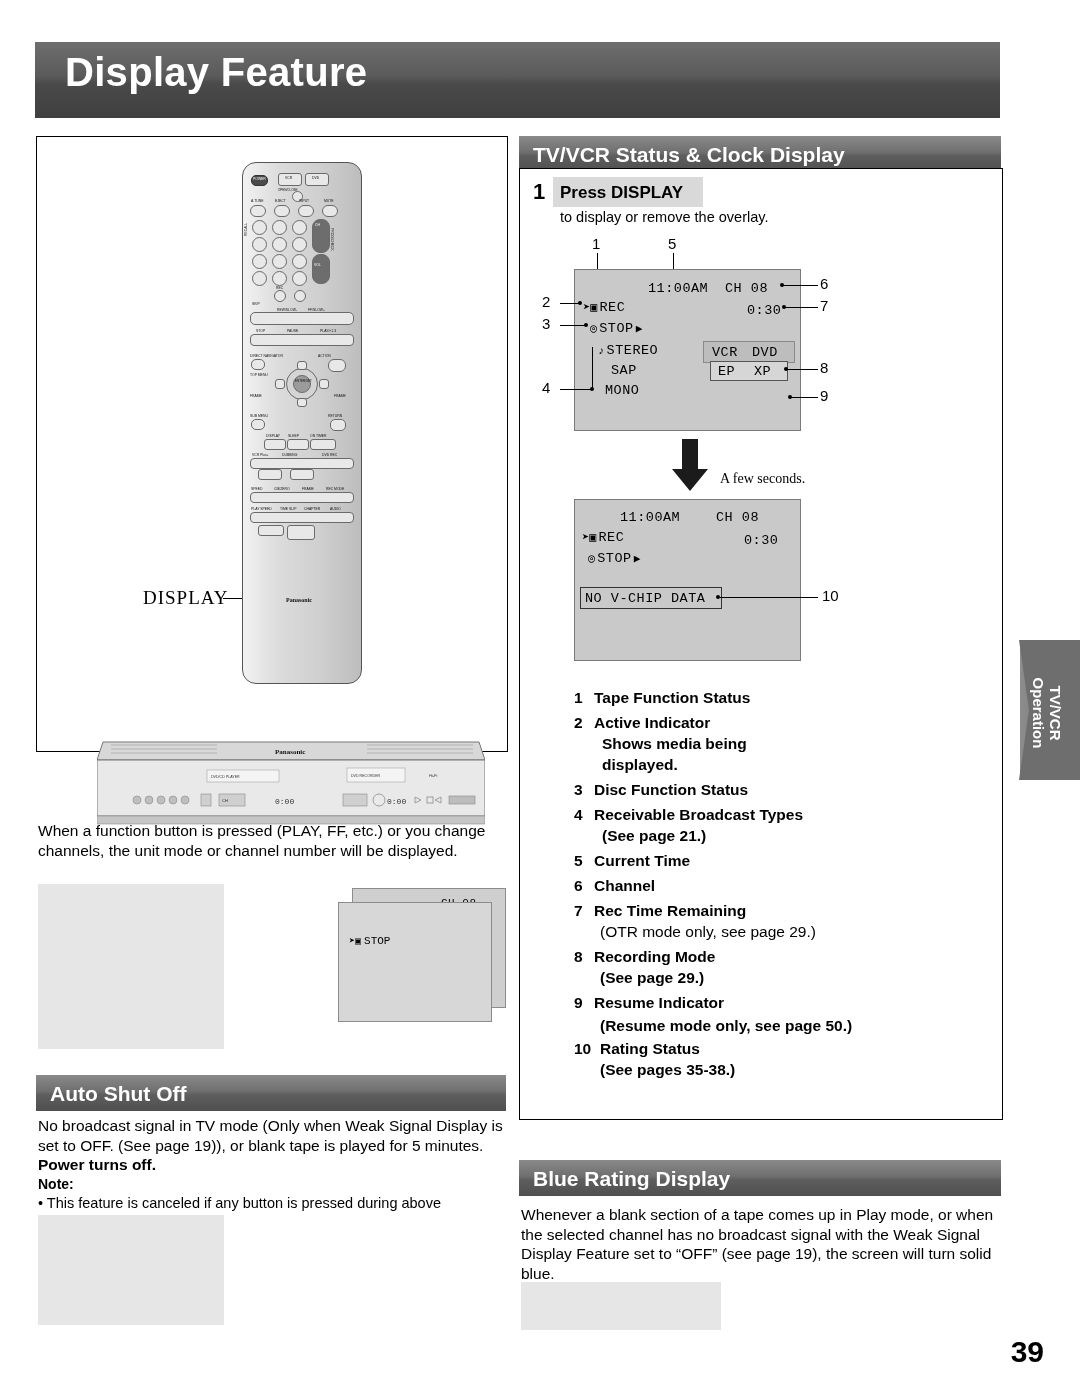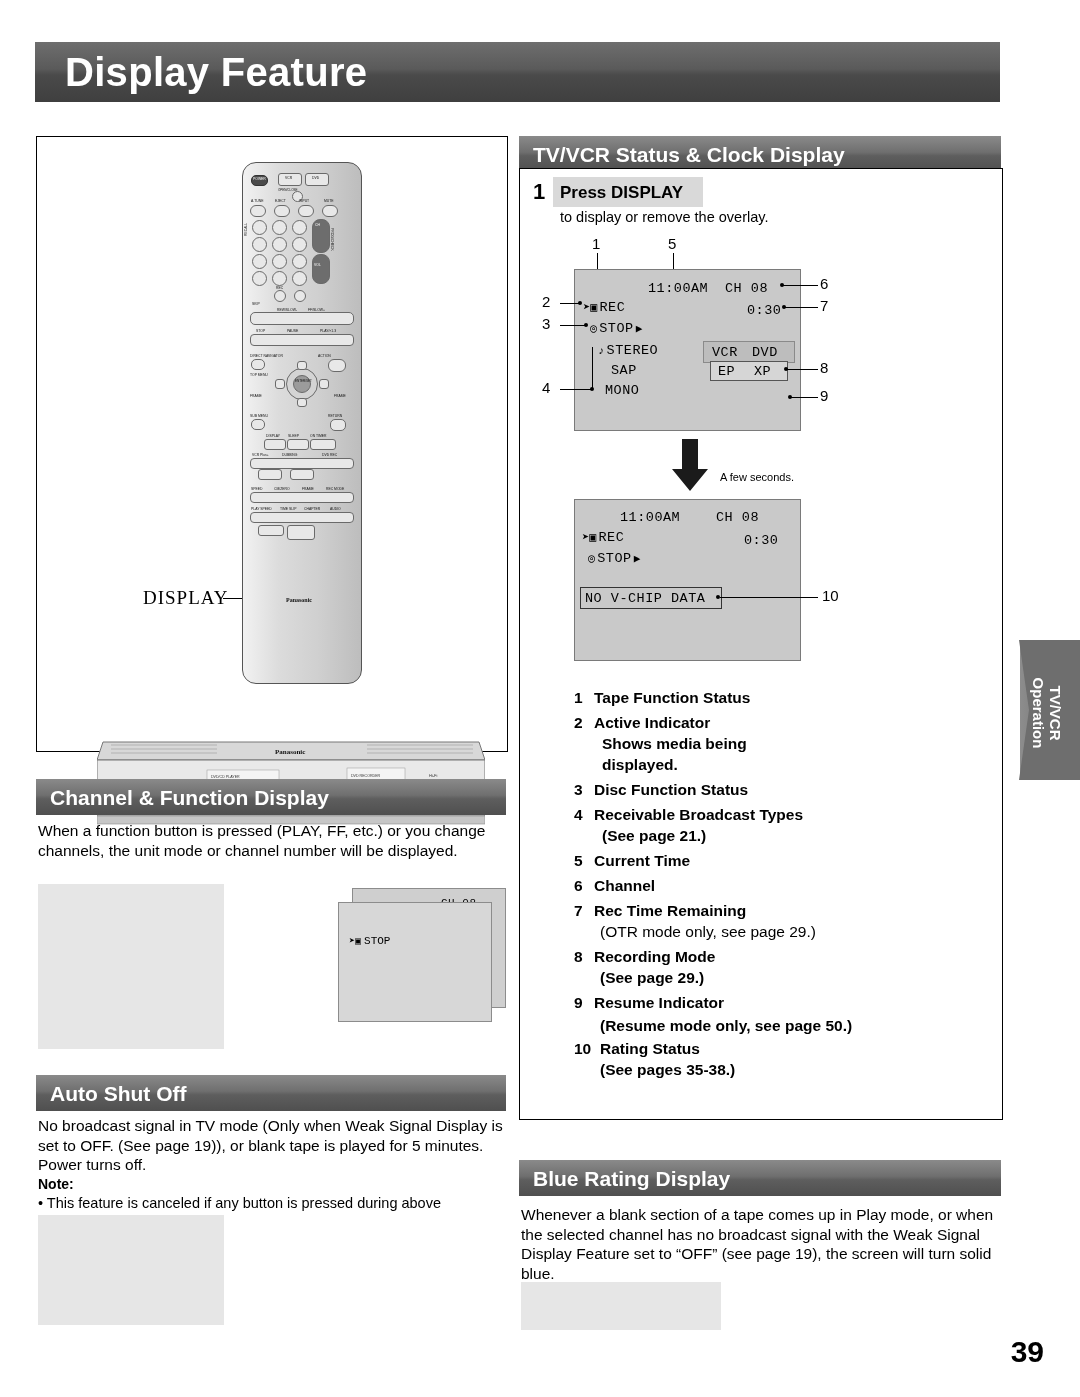--- a/index.html
+++ b/index.html
@@ -8,21 +8,21 @@
     font-family:"Liberation Sans", sans-serif;
     background:#ffffff;
     position:relative;
     color:#000;
     overflow:hidden;
   }
   .page { position:absolute; left:0; top:0; width:1080px; height:1397px; }
 
   
   .title-bar {
-    position:absolute; left:35px; top:42px; width:965px; height:60px;
+    position:absolute; left:35px; top:42px; width:965px; height:76px;
     background:linear-gradient(to bottom,#6e6e6e 0%,#5a5a5a 45%,#4a4a4a 55%,#3f3f3f 100%);
   }
   .title-bar .t {
     position:absolute; left:30px; top:8px;
     font-size:40px; font-weight:bold; color:#ffffff; letter-spacing:0.3px;
   }
 
   
   .sec-bar {
     position:absolute; height:36px;
@@ -269,42 +269,39 @@
         <g stroke="#8a8a8a" stroke-width="0.8" fill="none">
           <path d="M318,57 l6,3 l-6,3 z"></path>
             <rect x="330" y="57" width="6" height="6"></rect>
           <path d="M344,57 l-6,3 l6,3 z"></path>
         </g>
         <rect x="352" y="56" width="26" height="8" fill="#bdbdbd" stroke="#8a8a8a" stroke-width="0.6"></rect>
       </svg>
     </div>
   </div>
 
-  <div class="sec-bar" style="left:36px; top:779px; width:470px;">
-    <div class="lbl">Channel &amp; Function Display</div>
-  </div>
   <div class="body-text" style="left:38px; top:821px; width:465px;">When a function button is pressed (PLAY, FF, etc.) or you change channels, the unit mode or channel number will be displayed.</div>
 
   <div class="gray-block" style="left:38px; top:884px; width:186px; height:165px;"></div>
 
   <div class="osd-small" style="left:352px; top:888px; width:152px; height:118px;">
     <div class="osd-text" style="left:88px; top:8px; font-size:11px;">CH 08</div>
   </div>
   <div class="osd-small" style="left:338px; top:902px; width:152px; height:118px; background:#d7d7d7;">
     <div style="position:absolute; left:10px; top:32px; display:flex; align-items:center; gap:3px;">
       <span style="font-family:'Liberation Mono',monospace; font-size:10px;">➤▣</span>
       <span style="font-family:'Liberation Mono',monospace; font-size:11px;">STOP</span>
     </div>
   </div>
 
   <div class="sec-bar" style="left:36px; top:1075px; width:470px;">
     <div class="lbl">Auto Shut Off</div>
   </div>
   <div class="body-text" style="left:38px; top:1116px; width:470px;">No broadcast signal in TV mode (Only when Weak Signal Display is set to OFF. (See page 19)), or blank tape is played for 5 minutes.</div>
-  <div class="body-text" style="left:38px; top:1155px; font-weight:normal;">Power turns off.</div>
+  <div class="body-text" style="left:38px; top:1155px; font-weight:bold;">Power turns off.</div>
   <div class="body-text" style="left:38px; top:1175px; font-weight:bold; font-size:14px;">Note:</div>
   <div class="body-text" style="left:38px; top:1194px; width:470px; font-size:14.5px;">• This feature is canceled if any button is pressed during above conditions.</div>
   <div class="gray-block" style="left:38px; top:1215px; width:186px; height:110px;"></div>
 
   <div class="sec-bar" style="left:519px; top:136px; width:482px;">
     <div class="lbl">TV/VCR Status &amp; Clock Display</div>
   </div>
 
   <div class="tvvcr-box">
 
@@ -369,21 +366,21 @@
     <div class="lead" style="left:266px; top:200px; width:32px;"></div>
     <div class="lead" style="left:270px; top:228px; width:28px;"></div>
     <div class="dot" style="left:260px; top:114px;"></div>
     <div class="dot" style="left:262px; top:136px;"></div>
     <div class="dot" style="left:264px; top:198px;"></div>
     <div class="dot" style="left:268px; top:226px;"></div>
 
     <svg style="position:absolute; left:150px; top:270px;" width="40" height="54" viewBox="0 0 40 54">
       <path d="M12,0 L28,0 L28,30 L38,30 L20,52 L2,30 L12,30 Z" fill="#1b1b1b"></path>
     </svg>
-    <div style="position:absolute; left:200px; top:302px; font-size:11px; font-family:Liberation Sans, sans-serif;">A few seconds.</div>
+    <div style="position:absolute; left:200px; top:302px; font-size:14px; font-family:Liberation Serif, serif;">A few seconds.</div>
 
     <div class="osd-panel" style="left:54px; top:330px; width:225px; height:160px;"></div>
     <div class="osd-text" style="left:100px; top:341px;">11:00AM</div>
     <div class="osd-text" style="left:196px; top:341px;">CH 08</div>
     <div class="osd-text" style="left:224px; top:364px;">0:30</div>
     <div style="position:absolute; left:62px; top:361px; display:flex; align-items:center; gap:2px;">
       <span style="font-family:'Liberation Mono',monospace; font-size:12px;">➤▣</span>
       <span class="osd-text" style="position:relative; left:0; top:0;">REC</span>
     </div>
     <div style="position:absolute; left:68px; top:382px; display:flex; align-items:center; gap:2px;">

